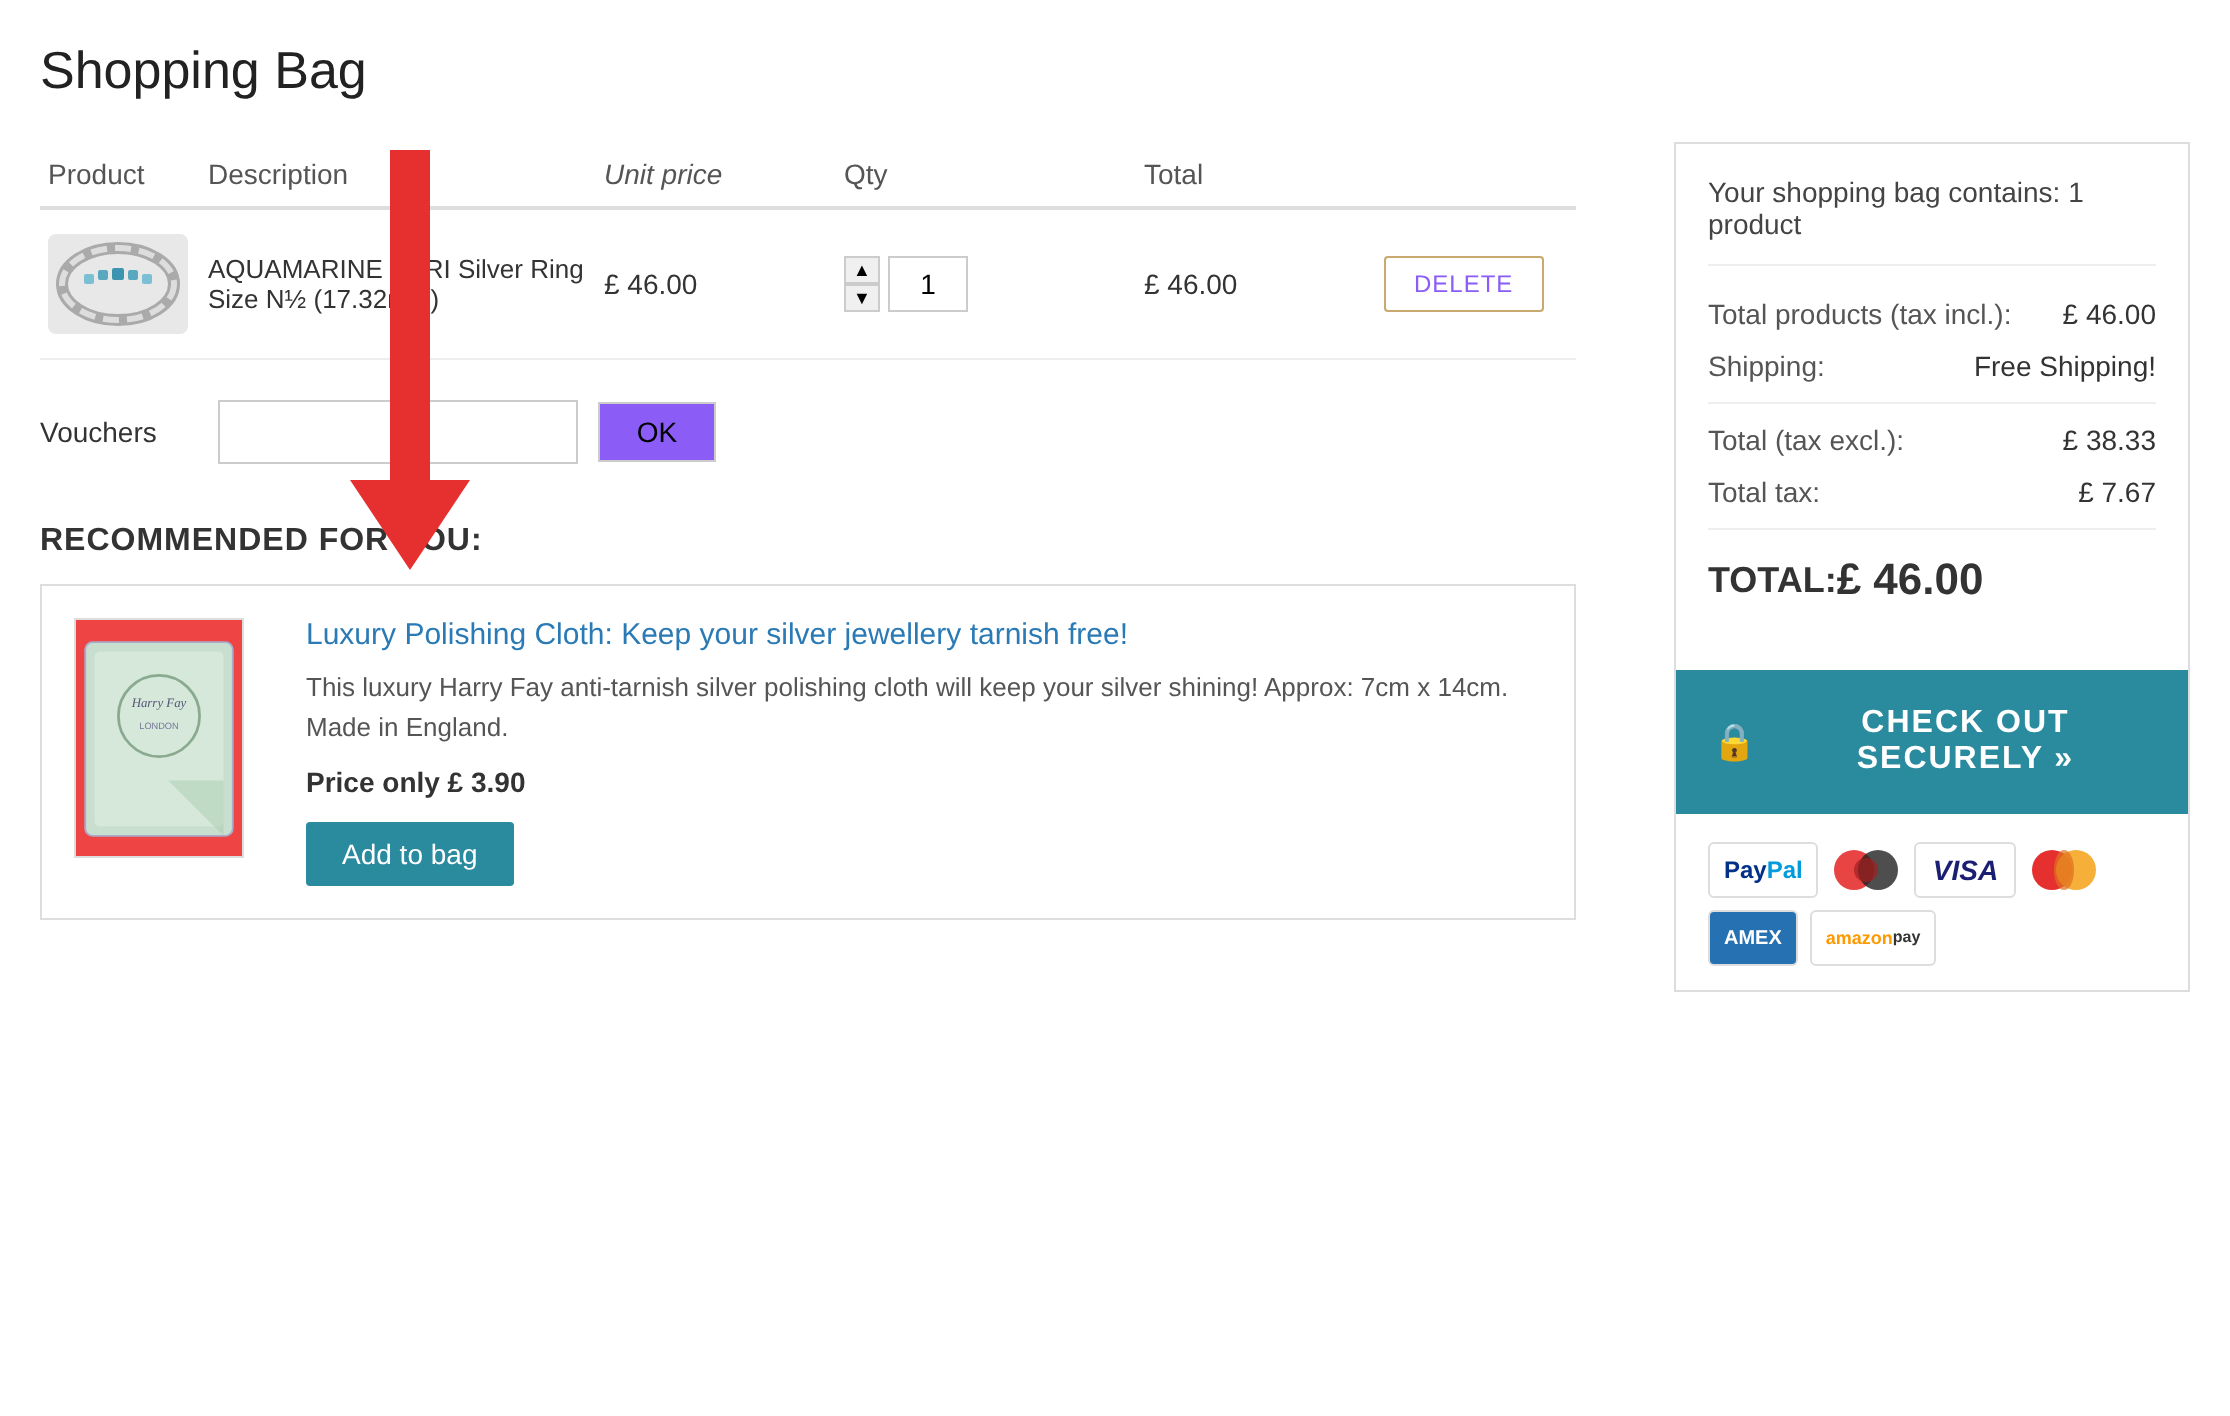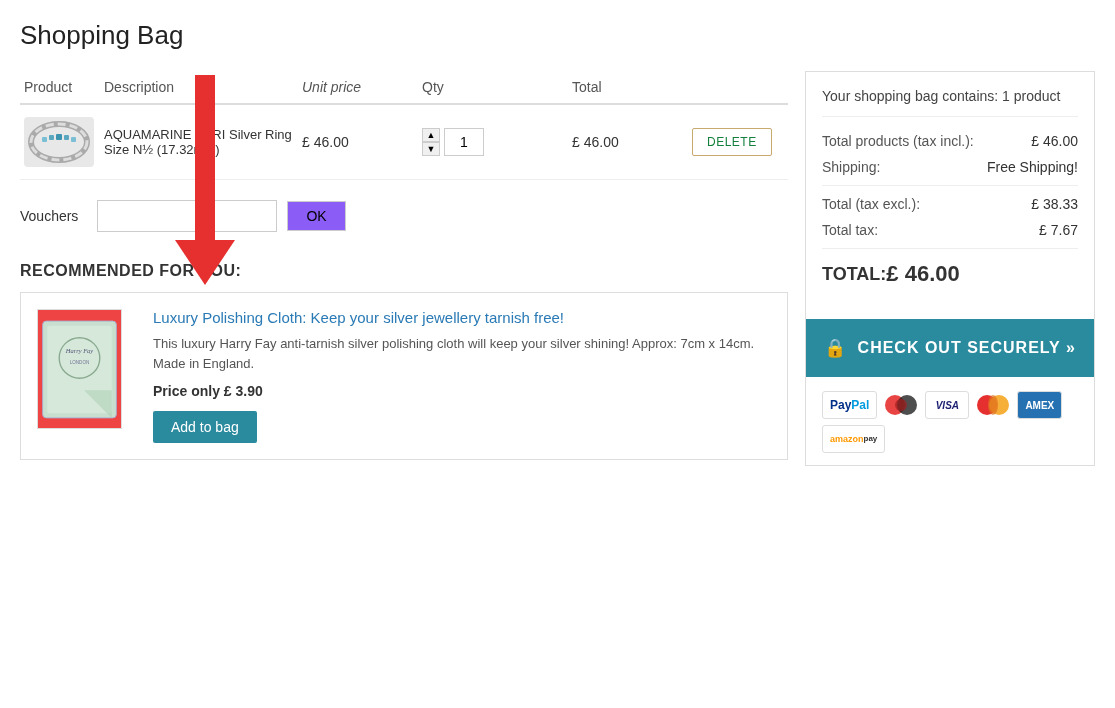--- a/index.html
+++ b/index.html
@@ -19,60 +19,60 @@
     .product-img-placeholder { width: 70px; height: 50px; background: #e8e8e8; border-radius: 4px; display: flex; align-items: center; justify-content: center; overflow: hidden; }
     .ring-svg { width: 70px; height: 50px; }
     .description-cell { max-width: 280px; font-size: 13px; color: #333; }
     .unit-price-cell { color: #333; }
     .qty-cell { }
     .qty-wrapper { display: flex; align-items: center; gap: 4px; }
     .qty-arrows { display: flex; flex-direction: column; }
     .qty-arrow { background: #f0f0f0; border: 1px solid #ccc; width: 18px; height: 14px; cursor: pointer; display: flex; align-items: center; justify-content: center; font-size: 9px; line-height: 1; }
     .qty-input { width: 40px; height: 28px; text-align: center; border: 1px solid #ccc; font-size: 14px; }
     .total-cell { color: #333; }
-    .delete-btn { border: 1px solid #c8a96e; background: #fff; color: #15803d; padding: 6px 14px; cursor: pointer; font-size: 12px; letter-spacing: 0.5px; border-radius: 2px; }
+    .delete-btn { border: 1px solid #c8a96e; background: #fff; color: #8b5cf6; padding: 6px 14px; cursor: pointer; font-size: 12px; letter-spacing: 0.5px; border-radius: 2px; }
 
     
     .voucher-row { display: flex; align-items: center; gap: 10px; margin-bottom: 30px; }
-    .voucher-label { font-size: 14px; color: #333; margin-right: 9px; }
+    .voucher-label { font-size: 14px; color: #333; margin-right: 21px; }
     .voucher-input { width: 180px; height: 32px; border: 1px solid #ccc; padding: 0 8px; font-size: 14px; }
     .voucher-ok-btn { background: #8b5cf6; border: 1px solid #ccc; padding: 6px 18px; cursor: pointer; font-size: 14px; }
 
     
     .recommended-title { font-size: 16px; font-weight: bold; color: #333; margin-bottom: 12px; letter-spacing: 0.5px; }
     .recommended-card { border: 1px solid #ddd; padding: 16px; display: flex; gap: 16px; align-items: flex-start; margin-bottom: 10px; }
     .rec-image { width: 100px; flex-shrink: 0; }
     .rec-img-placeholder { width: 85px; height: 120px; background: #ef4444; border: 1px solid #ddd; display: flex; align-items: center; justify-content: center; overflow: hidden; }
     .rec-content { flex: 1; }
     .rec-title { color: #2a7ab5; font-size: 15px; margin-bottom: 8px; text-decoration: none; display: block; }
     .rec-desc { font-size: 13px; color: #555; margin-bottom: 10px; line-height: 1.5; }
     .rec-price { font-size: 14px; font-weight: bold; color: #333; margin-bottom: 12px; }
     .add-to-bag-btn { background: #2a8a9e; color: #fff; border: none; padding: 8px 18px; cursor: pointer; font-size: 14px; border-radius: 2px; }
 
     
-    .summary-box { border: 1px solid #ddd; padding: 0; }
+    .summary-box { border: 1px solid #ddd; padding: 0; margin-left: 32px; }
     .summary-inner { padding: 16px; }
     .summary-bag-info { font-size: 14px; color: #444; margin-bottom: 16px; border-bottom: 1px solid #eee; padding-bottom: 12px; }
     .summary-row { display: flex; justify-content: space-between; align-items: center; margin-bottom: 10px; font-size: 14px; }
     .summary-row .label { color: #555; }
     .summary-row .value { color: #333; font-size: 14px; }
     .summary-row .free { color: #333; }
     .summary-divider { border: none; border-top: 1px solid #eee; margin: 10px 0; }
     .total-row { display: flex; justify-content: flex-start; align-items: center; margin-top: 12px; margin-bottom: 16px; }
     .total-label { font-size: 18px; font-weight: bold; color: #333; }
     .total-value { font-size: 22px; font-weight: bold; color: #333; }
 
     .checkout-btn { display: block; width: 100%; background: #2a8a9e; color: #fff; border: none; padding: 18px; cursor: pointer; font-size: 16px; font-weight: bold; letter-spacing: 1px; text-align: center; margin-bottom: 14px; }
     .checkout-btn-inner { display: flex; align-items: center; justify-content: center; gap: 10px; }
     .lock-icon { font-size: 18px; }
 
     .payment-icons { display: flex; gap: 6px; align-items: center; padding: 0 16px 12px; flex-wrap: wrap; }
     .payment-badge { border: 1px solid #ddd; border-radius: 3px; padding: 3px 7px; font-size: 11px; font-weight: bold; display: flex; align-items: center; justify-content: center; height: 28px; min-width: 44px; }
     .paypal-badge { color: #003087; background: #fff; }
-    .visa-badge { color: #1a1f71; font-style: italic; font-weight: 900; font-size: 10px; border: 1px solid #ddd; padding: 3px 8px; }
+    .visa-badge { color: #1a1f71; font-style: italic; font-weight: 900; font-size: 14px; border: 1px solid #ddd; padding: 3px 8px; }
     .amex-badge { background: #2671b2; color: #fff; font-size: 10px; }
     .amazon-badge { font-size: 9px; color: #333; line-height: 1.2; text-align: center; }
 
     
     .page-wrapper { position: relative; }
 
     th.col-product { width: 80px; }
     th.col-desc { }
     th.col-price { width: 120px; font-style: italic; }
     th.col-qty { width: 150px; }

